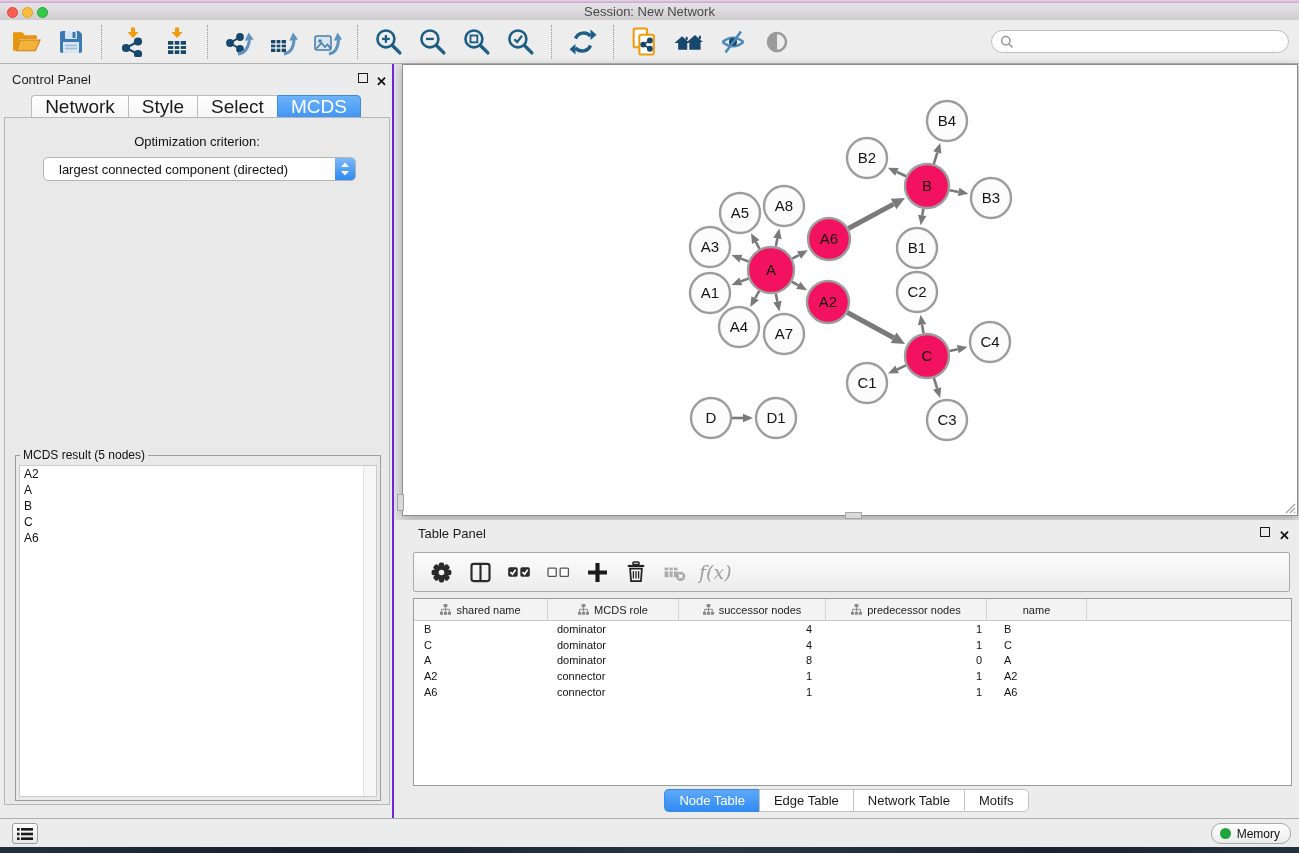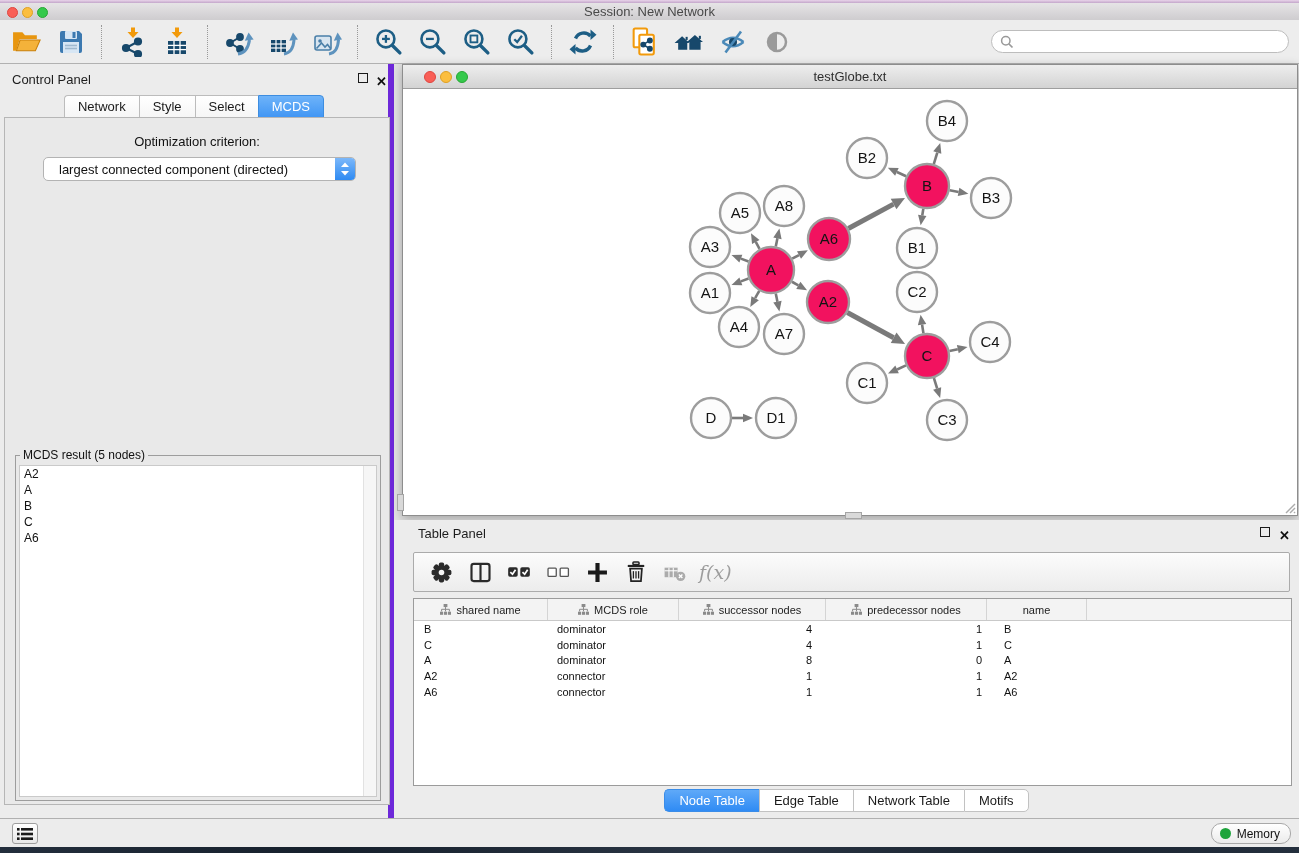--- a/index.html
+++ b/index.html
@@ -16,28 +16,28 @@
 .tl.green{left:37px;background:#35c94c;border:1px solid #27a734}
 
 
 #toolbar{position:absolute;left:0;top:20px;width:1299px;height:44px;background:#ededed;border-bottom:1px solid #b1b1b1;display:flex;align-items:center;padding:0 10px;gap:11px}
 .tbicon{width:33px;height:33px;display:flex;align-items:center;justify-content:center;flex:0 0 auto}
 .tbsep{width:1px;height:34px;border-left:1px dotted #999;flex:0 0 auto;margin:0 3px}
 #search-wrap{margin-left:auto;width:298px;height:23px;border:1px solid #bdbdbd;border-radius:12px;background:#fff;display:flex;align-items:center;padding:0 8px;gap:5px}
 #search-input{border:none;outline:none;flex:1;font-size:12px;background:transparent;color:#333}
 
 
-#control-panel{position:absolute;left:0;top:64px;width:394px;height:754px;background:#ececec;border-right:6px solid #6d28d9}
+#control-panel{position:absolute;left:0;top:64px;width:394px;height:754px;background:#ececec;border-right:2px solid #6d28d9}
 #cp-title{position:absolute;left:12px;top:8px;font-size:13px;color:#1d1d1d}
 .float-icon{display:inline-block;width:10px;height:10px;border:1.5px solid #1a1a1a}
 .close-icon::before{content:"✕";font-weight:700;font-size:13px;color:#111;line-height:13px}
 #cp-float{position:absolute;left:358px;top:9px}
 #cp-close{position:absolute;left:376px;top:8px}
 #cp-tabs{position:absolute;left:0;top:31px;width:100%;display:flex;justify-content:center}
-.cp-tab{height:32px;line-height:21px;padding:0 13px;font-size:13px;background:linear-gradient(#ffffff,#f2f2f2);border:1px solid #bcbcbc;border-right:none;color:#1a1a1a;cursor:default}
+.cp-tab{height:32px;line-height:21px;padding:0 13px;font-size:19px;background:linear-gradient(#ffffff,#f2f2f2);border:1px solid #bcbcbc;border-right:none;color:#1a1a1a;cursor:default}
 .cp-tab:first-child{border-radius:4px 0 0 4px}
 .cp-tab:last-child{border-right:1px solid #bcbcbc;border-radius:0 4px 4px 0}
 .cp-tab.active{background:linear-gradient(#6eb3f9,#2e8af2);color:#fff;border-color:#3d8de0}
 #cp-body{position:absolute;left:4px;top:53px;width:386px;height:688px;background:#e9e9e9;border:1px solid #b6b6b6}
 #criterion-label{position:absolute;left:0;width:100%;top:16px;text-align:center;font-size:13px;color:#111}
 #criterion-select{position:absolute;left:38px;top:39px;width:313px;height:24px;background:#fff;border:1px solid #b3b3b3;border-radius:5px;display:flex;align-items:center}
 #criterion-value{flex:1;font-size:13px;color:#111;padding-left:15px;white-space:nowrap;overflow:hidden}
 #criterion-stepper{width:20px;height:22px;border-radius:0 4px 4px 0;background:linear-gradient(#7cb8fa,#2e8af2);display:flex;align-items:center;justify-content:center}
 #cp-buttons{position:absolute;left:0;top:72px;width:100%;display:flex;justify-content:center;gap:15px}
 .cp-btn{height:23px;padding:0 15px;background:linear-gradient(#ffffff,#f0f0f0);border:1px solid #b4b4b4;border-radius:4px;font-size:13px;color:#111}
@@ -302,26 +302,20 @@
           <div class="result-item">B</div>
           <div class="result-item">C</div>
           <div class="result-item">A6</div>
         </div>
     </div>
   </div>
 </div>
 
 <div id="work-area"></div>
 <div id="network-window">
-  <div id="nw-titlebar">
-    <span class="tl red" style="width:12px;height:12px"></span>
-    <span class="tl yellow" style="width:12px;height:12px"></span>
-    <span class="tl green" style="width:12px;height:12px"></span>
-    <div id="nw-title">testGlobe.txt</div>
-  </div>
   <div id="nw-canvas-wrap">
     <svg id="nw-canvas" width="894" height="426" viewBox="0 0 894 426" font-family="Liberation Sans, sans-serif">
         <g>
           <line x1="356.5334732741604" y1="159.91638634281102" x2="352.7664742480295" y2="152.98996877863485" stroke="#7A7A7A" stroke-width="2.6"></line>
           <polygon points="347.98875477892966,144.2051297548061 356.5000308331567,150.9594380042674 349.0329176629023,155.02049955300228" fill="#7A7A7A"></polygon>
         </g>
         <g>
           <line x1="372.7774381829625" y1="157.48030433003072" x2="374.43102249842656" y2="149.33958154620777" stroke="#7A7A7A" stroke-width="2.6"></line>
           <polygon points="376.4216217413276,139.53970835038723 378.5959686066503,150.18558622444073 370.26607639020284,148.4935768679748" fill="#7A7A7A"></polygon>
         </g>

